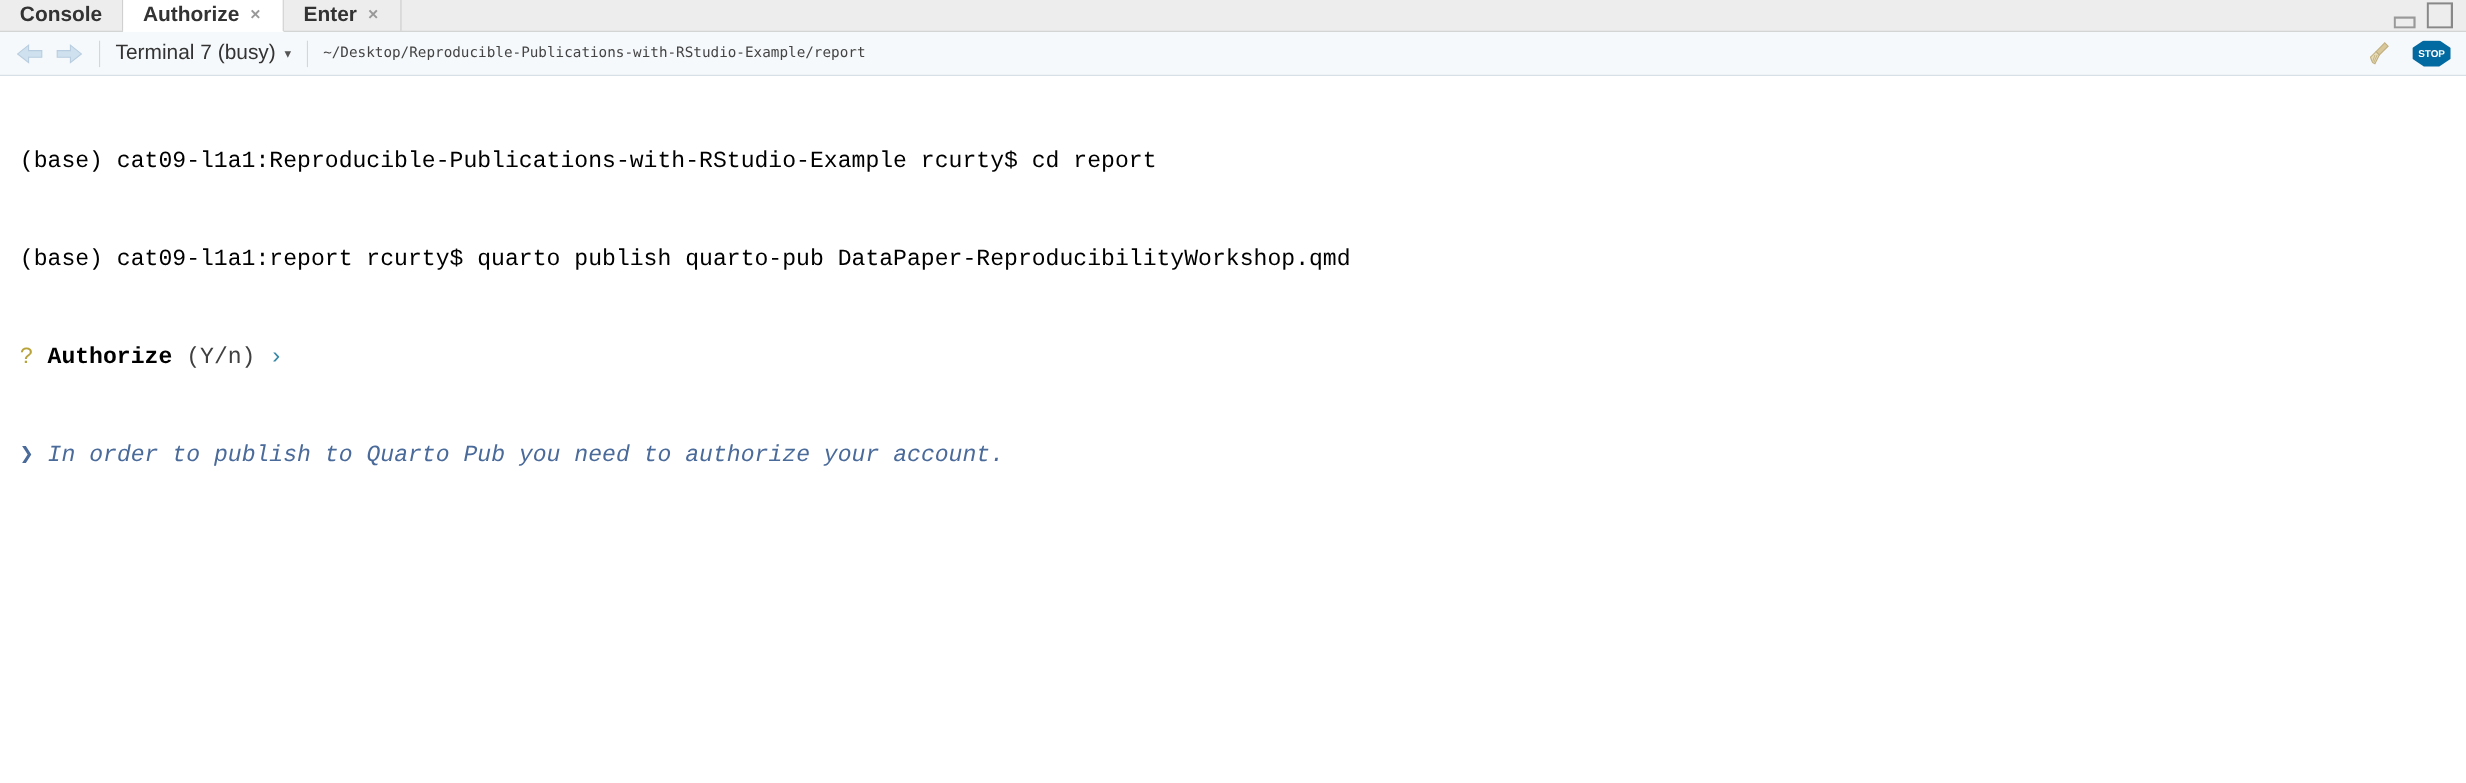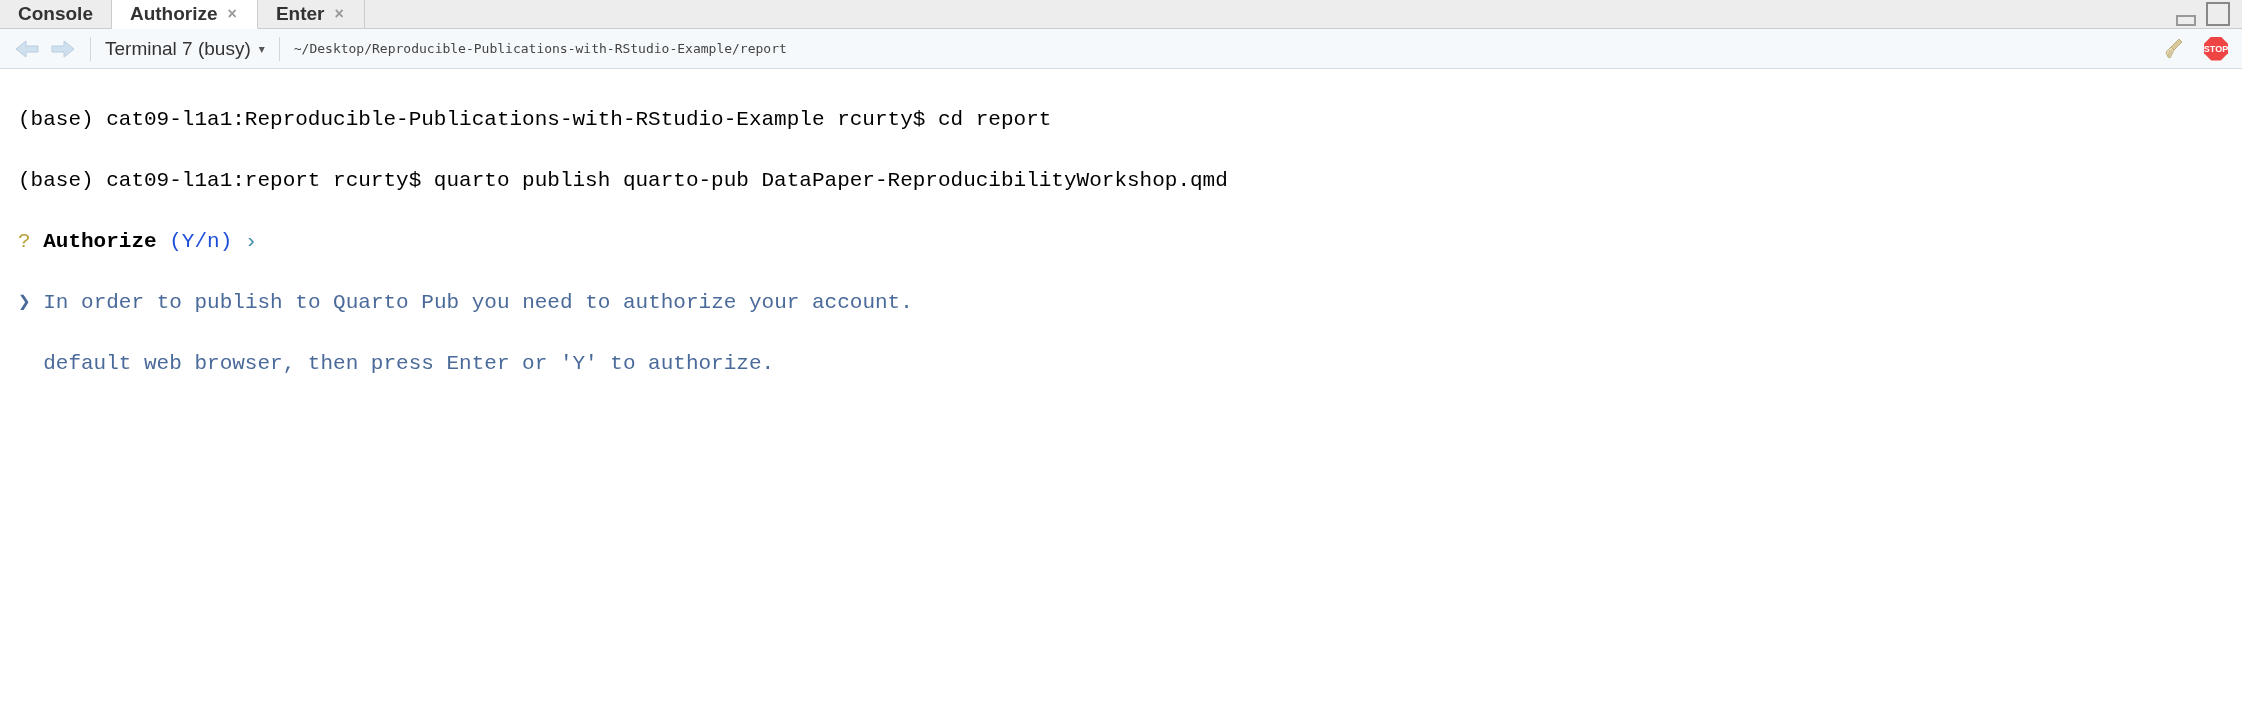--- a/index.html
+++ b/index.html
@@ -107,23 +107,23 @@
     .toolbar-right {
       margin-left: auto;
       display: flex;
       align-items: center;
       gap: 16px;
     }
     .broom-icon svg, .stop-icon {
       display: block;
     }
     .stop-icon {
-      width: 24px;
+      width: 35px;
       height: 24px;
-      background: #ef4444;
+      background: #0369a1;
       border-radius: 4px;
       display: flex;
       align-items: center;
       justify-content: center;
       color: white;
       font-size: 9px;
       font-family: sans-serif;
       font-weight: bold;
       clip-path: polygon(30% 0%, 70% 0%, 100% 30%, 100% 70%, 70% 100%, 30% 100%, 0% 70%, 0% 30%);
       cursor: pointer;
@@ -131,39 +131,41 @@
     .terminal-body {
       font-family: "Menlo", "Consolas", "Courier New", monospace;
       font-size: 21px;
       line-height: 1.45;
       padding: 6px 18px;
       white-space: pre;
       color: #000;
     }
     .term-line {
       display: block;
+      margin-top: 28px;
     }
     .prompt-q {
       color: #b8a23a;
     }
     .prompt-bold {
       font-weight: 700;
       color: #000000;
     }
     .prompt-dim {
-      color: #1d4ed8;
+      color: #404040;
     }
     .prompt-cyan {
       color: #3a8aa8;
     }
     .info-caret {
       color: #4a6a9a;
     }
     .info-text {
       color: #4a6a9a;
+      font-style: italic;
     }
   </style>
 </head>
 <body>
 
 <div class="tab-bar">
   <div class="tab first">
     <span>Console</span>
   </div>
   <div class="tab active">
@@ -219,14 +221,13 @@
       <span>STOP</span>
     </div>
   </div>
 </div>
 
 <div class="terminal-body">
 <span class="term-line">(base) cat09-l1a1:Reproducible-Publications-with-RStudio-Example rcurty$ cd report</span>
 <span class="term-line">(base) cat09-l1a1:report rcurty$ quarto publish quarto-pub DataPaper-ReproducibilityWorkshop.qmd</span>
 <span class="term-line"><span class="prompt-q">?</span><span class="prompt-bold"> Authorize </span><span class="prompt-dim">(Y/n)</span><span class="prompt-cyan"> ›</span></span>
 <span class="term-line"><span class="info-caret">❯ </span><span class="info-text">In order to publish to Quarto Pub you need to authorize your account.</span></span>
-<span class="term-line info-text">  default web browser, then press Enter or 'Y' to authorize.</span>
 </div>
 
 </body></html>

